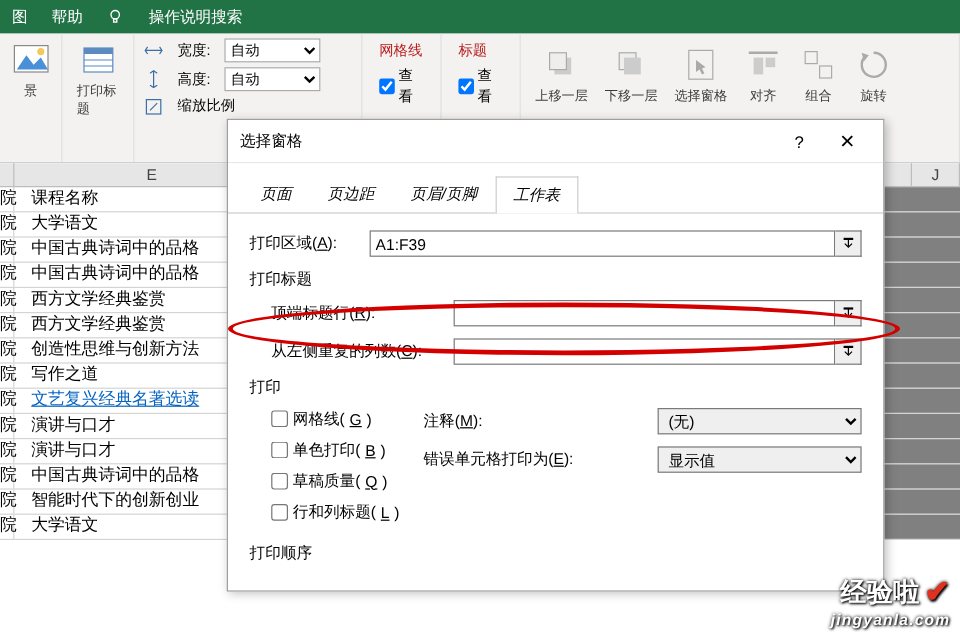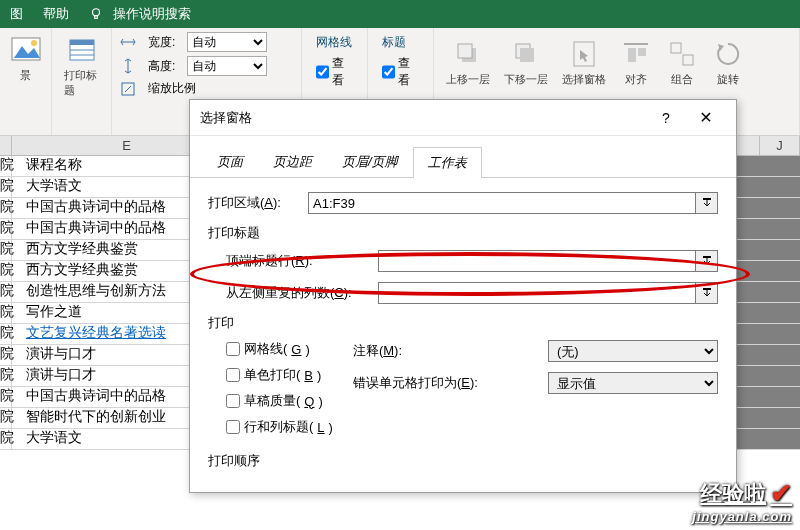--- a/index.html
+++ b/index.html
@@ -1,33 +1,33 @@
 <!DOCTYPE html>
 <html><head>
 <meta charset="utf-8">
 <style>
 * { box-sizing: border-box; margin: 0; padding: 0; font-family: "Microsoft YaHei", sans-serif; }
 body { width: 800px; height: 530px; overflow: hidden; background: #f3f2f1; position: relative; }
 
 .ribbon-tabs { background: #217346; color: #fff; height: 28px; display: flex; align-items: center; font-size: 13px; }
 .ribbon-tabs span { padding: 0 10px; }
-.search-help { display: flex; align-items: center; gap: 0; padding: 0 8px; justify-content: flex-end; }
+.search-help { display: flex; align-items: center; gap: 11px; padding: 0 8px; justify-content: flex-end; }
 .bulb { width: 14px; height: 14px; }
 
 .ribbon { background: #f3f2f1; border-bottom: 1px solid #d0d0d0; height: 108px; display: flex; align-items: flex-start; }
 .group { padding: 4px 8px 0 8px; border-right: 1px solid #e0e0e0; height: 100%; position: relative; display: flex; flex-direction: column; }
 .group-label { position: absolute; bottom: 4px; left: 0; right: 0; text-align: center; font-size: 11px; color: #5c5c5c; }
 .big-btn { display: flex; flex-direction: column; align-items: center; font-size: 11px; color: #3c3c3c; padding: 2px 4px; }
 .big-btn .icon-box { width: 32px; height: 32px; margin-bottom: 2px; }
 .row-controls { display: flex; flex-direction: column; gap: 4px; font-size: 12px; }
 .row-controls .rc { display: flex; align-items: center; gap: 12px; }
 .rc select { width: 80px; height: 20px; font-size: 12px; border: 1px solid #ababab; background: #fff; }
 .rc .mini-icon { width: 16px; height: 16px; }
 .check-group { font-size: 12px; padding: 2px 6px; }
-.check-group .hdr { color: #0c4a6e; margin-bottom: 4px; }
+.check-group .hdr { color: #b91c1c; margin-bottom: 4px; }
 .check-group label { display: flex; align-items: center; gap: 3px; }
 .disabled { color: #a0a0a0; }
 .align-group { display: flex; gap: 6px; align-items: flex-start; padding-top: 4px; }
 
 .sheet { position: absolute; top: 136px; left: 0; right: 0; bottom: 0; background: #fff; }
 .cols { height: 20px; background: #e6e6e6; border-bottom: 1px solid #bdbdbd; display: flex; font-size: 13px; color: #444; }
 .cols div { border-right: 1px solid #bdbdbd; text-align: center; line-height: 20px; }
 .col-sm { width: 12px; }
 .col-e { flex: 1; max-width: 230px; }
 .col-gap { flex: 1; }
@@ -58,21 +58,21 @@
 .print-opts { display: flex; gap: 20px; }
 .print-left { display: flex; flex-direction: column; gap: 8px; }
 .print-left label { display: flex; align-items: center; gap: 4px; }
 .print-right { flex: 1; display: flex; flex-direction: column; gap: 10px; }
 .print-right .pr { display: flex; align-items: center; }
 .print-right .pr span { flex: 1; }
 .print-right select { width: 170px; height: 22px; border: 1px solid #7a7a7a; font-size: 13px; padding-left: 4px; }
 
 .red-ellipse { position: absolute; border: 4px solid #d40000; border-radius: 50%; pointer-events: none; }
 
-.watermark { position: absolute; right: 8px; bottom: 6px; text-align: left; color: #fff; text-shadow: 0 0 3px #000, 1px 1px 2px #000; font-weight: bold; text-decoration: underline; }
+.watermark { position: absolute; right: 8px; bottom: 6px; text-align: left; color: #fff; text-shadow: 0 0 3px #000, 1px 1px 2px #000; font-weight: bold; }
 .watermark .big { font-size: 22px; display: flex; align-items: center; gap: 4px; justify-content: flex-end; }
 .watermark .small { font-size: 13px; font-style: italic; letter-spacing: 1px; }
 .checkmark { color: #e03020; font-size: 26px; }
 
 u.hotkey { text-decoration: underline; }
 input[type=checkbox] { width: 14px; height: 14px; }
 </style>
 </head>
 <body>
 

